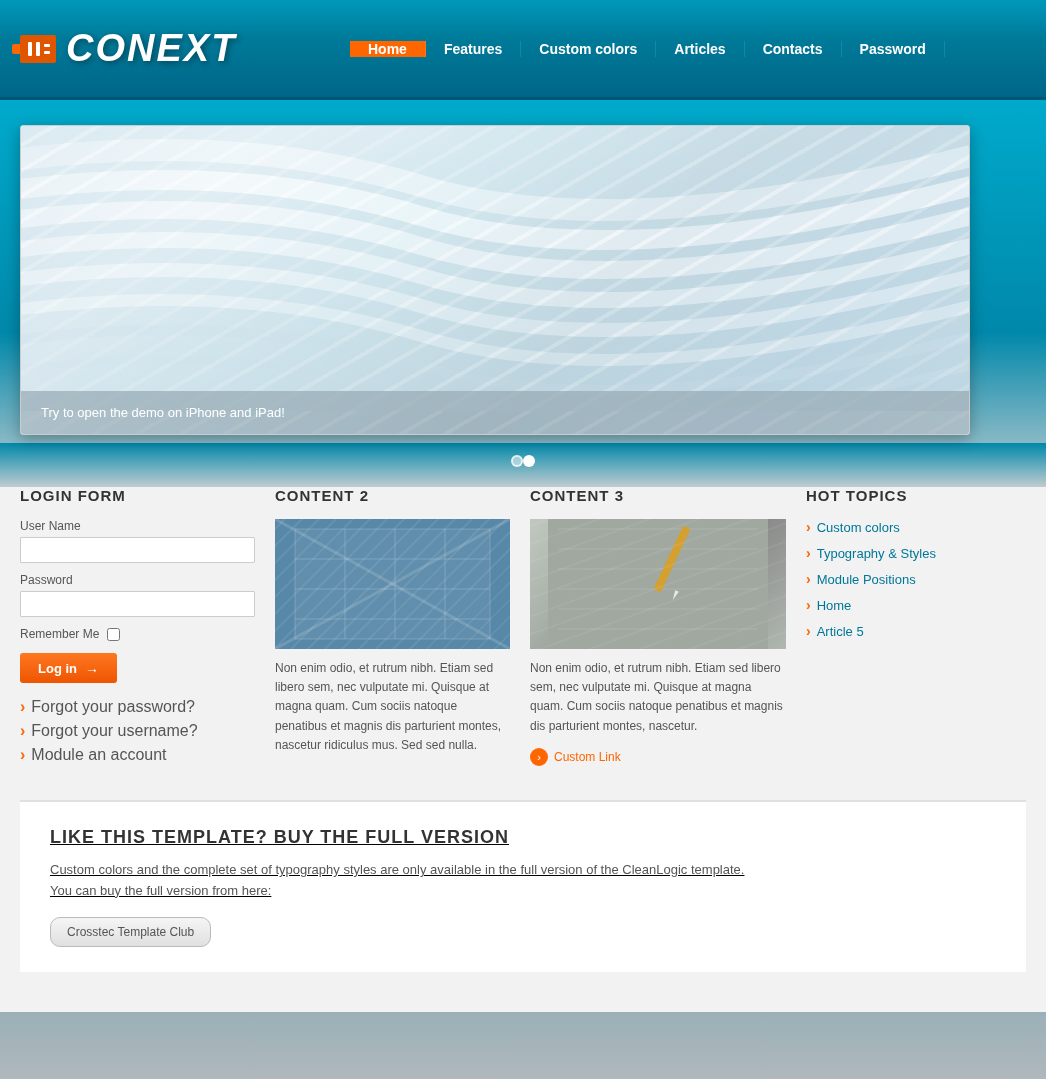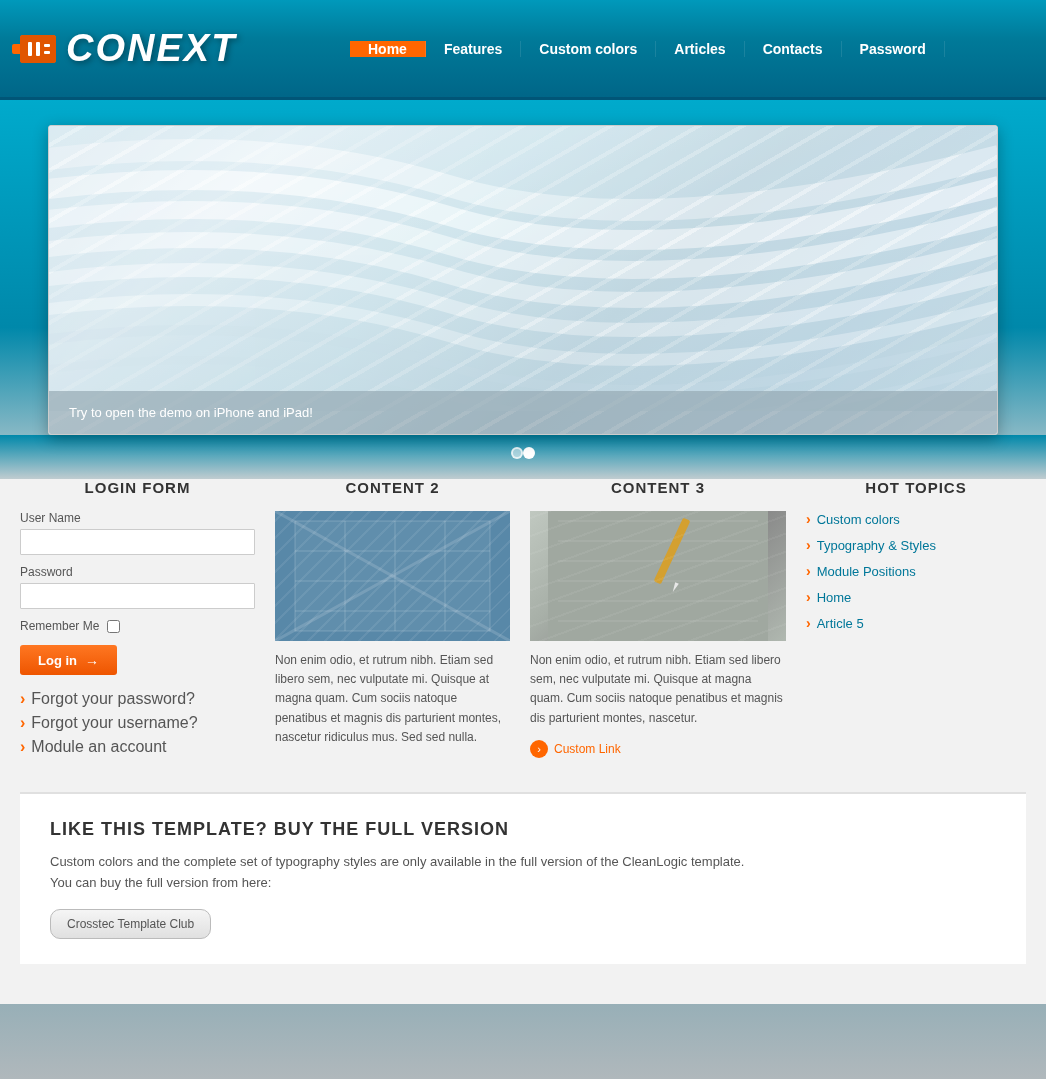--- a/index.html
+++ b/index.html
@@ -132,21 +132,20 @@
       width: 235px;
       flex-shrink: 0;
     }
     .col-title {
       font-size: 15px;
       font-weight: bold;
       color: #333;
       letter-spacing: 1px;
       margin-bottom: 15px;
       text-transform: uppercase;
-      text-align: center;
     }
     .form-label {
       font-size: 12px;
       color: #555;
       margin-bottom: 4px;
       display: block;
     }
     .form-input {
       width: 100%;
       height: 26px;
@@ -282,20 +281,21 @@
       font-weight: bold;
     }
 
     
     #promo-section {
       background: white;
       border-top: 2px solid #e0e0e0;
       padding: 25px 30px;
       max-width: 1006px;
       margin: 0 auto;
+      text-decoration: underline;
     }
     #promo-title {
       font-size: 18px;
       font-weight: bold;
       color: #333;
       text-transform: uppercase;
       letter-spacing: 1px;
       margin-bottom: 12px;
     }
     #promo-text {
@@ -320,22 +320,22 @@
       background: linear-gradient(180deg, #0099bb 0%, #007a99 50%, #b0b8bc 100%);
       min-height: 1079px;
     }
     #slider-section {
       background: linear-gradient(180deg, #00aacc 0%, #0088aa 60%, #c0ccd0 100%);
       padding-top: 10px;
       padding-bottom: 0;
     }
     #slider-area {
       display: flex;
-      justify-content: center;
-      padding: 15px 20px 0 20px;
+      justify-content: flex-start;
+      padding: 15px 20px 8px 20px;
       position: relative;
     }
     #slider-dots-area {
       display: flex;
       justify-content: center;
       padding: 12px 0 20px 0;
       background: linear-gradient(180deg, #0088aa 0%, #c0ccd0 100%);
     }
     #content-section {
       background: #f2f2f2;

